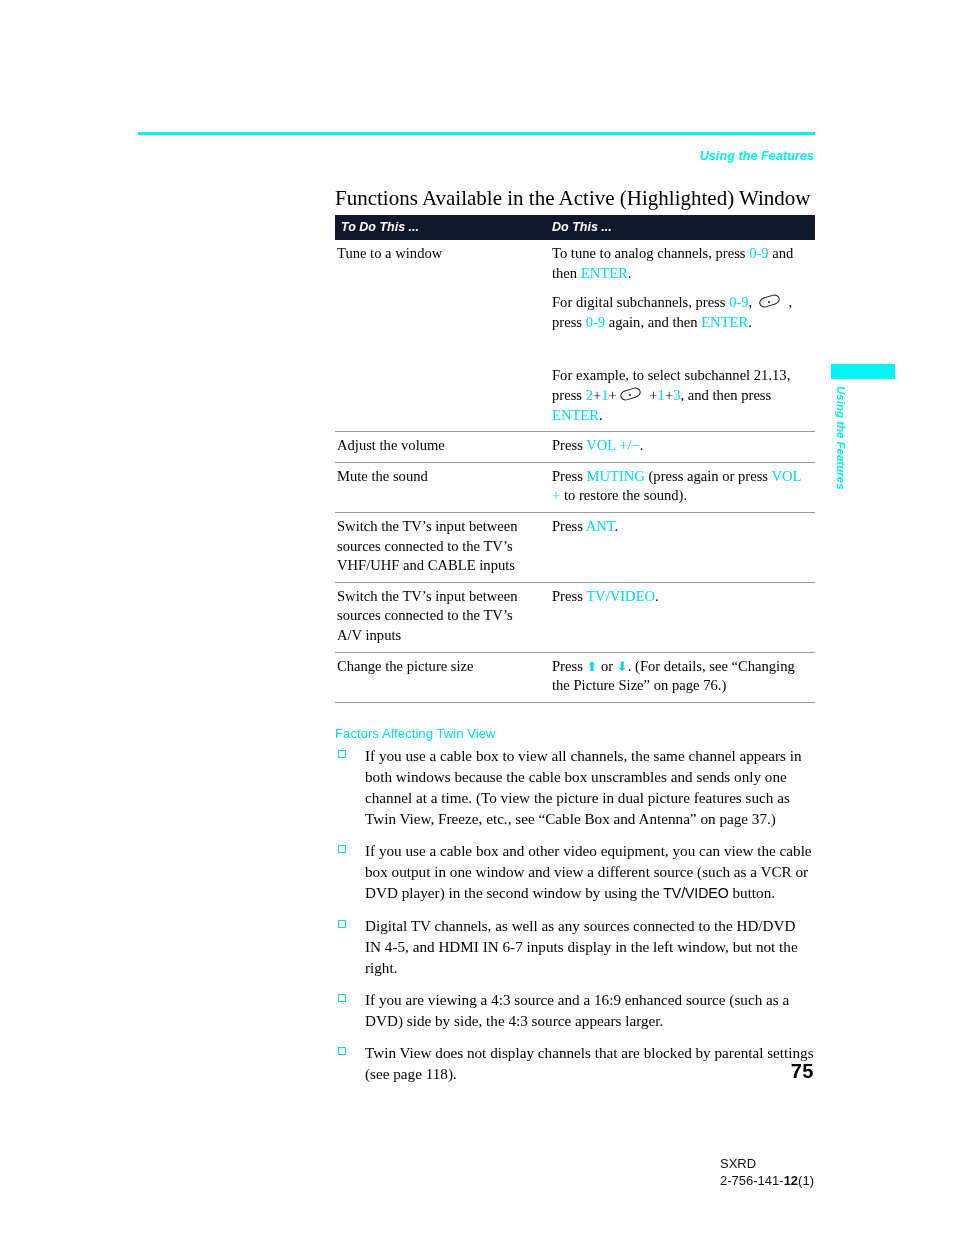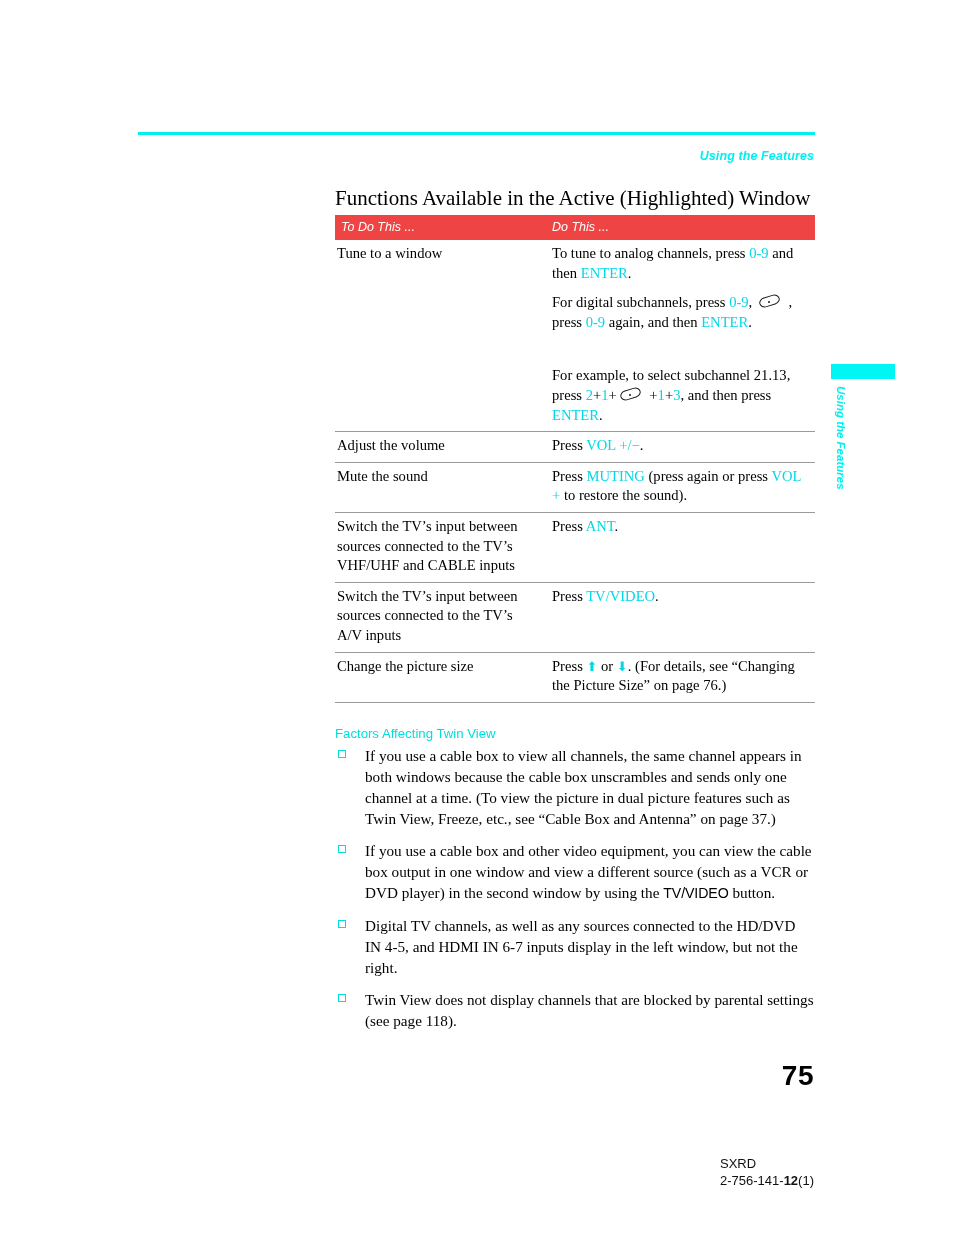--- a/index.html
+++ b/index.html
@@ -82,25 +82,25 @@
   
   table.fn-table {
     border-collapse: collapse;
     width: 480px;
     table-layout: fixed;
   }
   table.fn-table col.c1 { width: 209px; }
   table.fn-table col.c2 { width: 271px; }
 
   .fn-table thead th {
-    background: #ef4444;
+    background: #0f172a;
     color: #ffffff;
     font-family: "Liberation Sans", sans-serif;
     font-style: italic;
-    font-weight: normal;
+    font-weight: bold;
     font-size: 12.5px;
     text-align: left;
     padding: 5px 0 6px 6px;
     vertical-align: middle;
   }
   .fn-table thead th.col2 { padding-left: 8px; }
 
   .fn-table tbody td {
     border-bottom: 1px solid #9a9a9a;
     font-size: 14.6px;
@@ -188,21 +188,21 @@
     box-sizing: border-box;
   }
 
   
   .page-number {
     position: absolute;
     right: 140px;
     top: 1060px;
     font-family: "Liberation Sans", sans-serif;
     font-weight: bold;
-    font-size: 28px;
+    font-size: 20px;
     letter-spacing: 0.5px;
     color: #000;
   }
   .colophon {
     position: absolute;
     right: 140px;
     top: 1155px;
     font-family: "Liberation Sans", sans-serif;
     font-size: 13px;
     line-height: 17px;
@@ -277,20 +277,21 @@
           </td>
         </tr>
       </tbody>
   </table>
 
   <div class="sub-head">Factors Affecting Twin View</div>
   <ul class="bullets">
       <li><span class="sq"></span><span>If you use a cable box to view all channels, the same channel appears in both windows because the cable box unscrambles and sends only one channel at a time. (To view the picture in dual picture features such as Twin View, Freeze, etc., see “Cable Box and Antenna” on page 37.)</span></li>
       <li><span class="sq"></span><span>If you use a cable box and other video equipment, you can view the cable box output in one window and view a different source (such as a VCR or DVD player) in the second window by using the </span><span class="kb">TV/VIDEO</span><span> button.</span></li>
       <li><span class="sq"></span><span>Digital TV channels, as well as any sources connected to the HD/DVD IN 4-5, and HDMI IN 6-7 inputs display in the left window, but not the right.</span></li>
+      <li><span class="sq"></span><span>If you are viewing a 4:3 source and a 16:9 enhanced source (such as a DVD) side by side, the 4:3 source appears larger.</span></li>
       <li><span class="sq"></span><span>Twin View does not display channels that are blocked by parental settings (see page 118).</span></li>
     </ul>
 
 </div>
 
 <div class="page-number">75</div>
 <div class="colophon">
   <span class="model">SXRD</span>
   <span class="code"><span>2-756-141-</span><b>12</b><span>(1)</span></span>
 </div>

